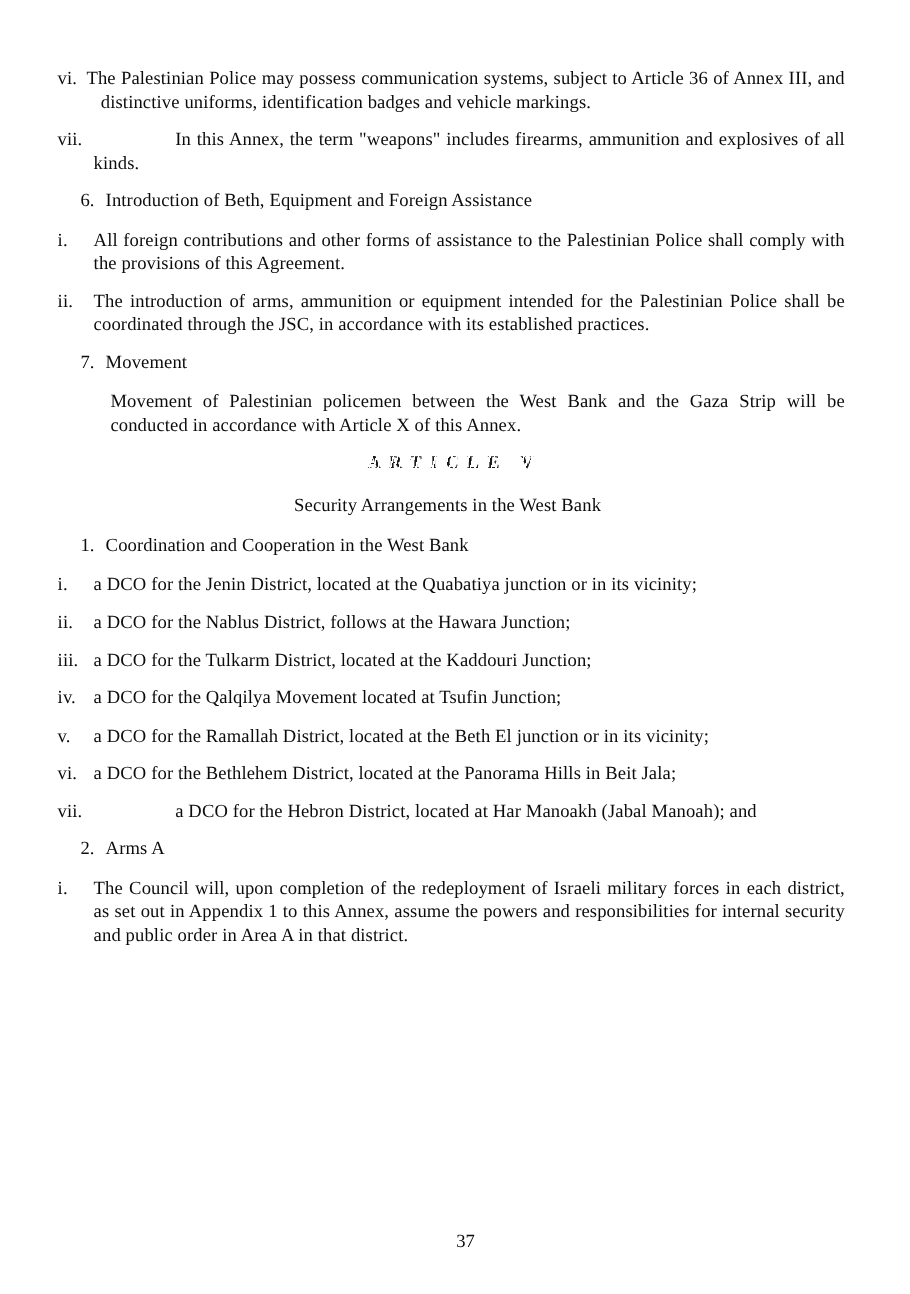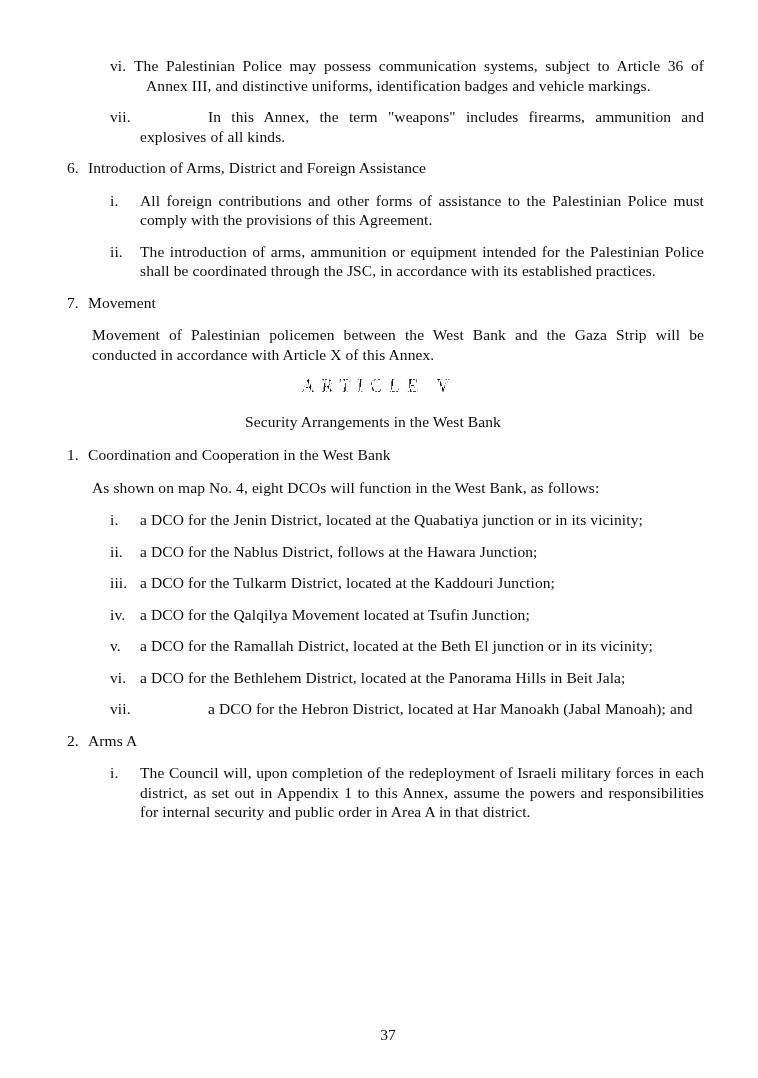--- a/index.html
+++ b/index.html
@@ -9,34 +9,34 @@
     background:#ffffff;
     color:#0c0c0c;
     font-family:"Liberation Serif", serif;
     font-size:15.5px;
     line-height:19.5px;
     letter-spacing:0.1px;
     box-sizing:border-box;
     padding-top:56px;
     overflow:hidden;
   }
-  .item{display:flex;margin:0 54px 12px 110px;}
+  .item{display:flex;margin:0 54px 12px 48px;}
   .item .marker{flex:0 0 30px;white-space:nowrap;}
   .item .content{flex:1;text-align:justify;text-align-last:left;}
   .item.tabbed .content{text-indent:68px;}
   .item.outdent .content{padding-left:6px;text-indent:-12px;}
   .sec{display:flex;margin:0 54px 13px 67px;}
   .sec .marker{flex:0 0 21px;}
   .sec .content{flex:1;}
   .para{margin:0 54px 13px 92px;text-align:justify;text-align-last:left;}
   .article-heading{
     text-align:center;
     margin:2px 0 15px 0;
-    font-weight:400;
-    font-size:18px;
+    font-weight:700;
+    font-size:15px;
     letter-spacing:7px;
     color:transparent;
     background:repeating-linear-gradient(104deg,#1a1a1a 0px,#1a1a1a 2.1px,rgba(255,255,255,0) 2.1px,rgba(255,255,255,0) 3.4px);
     -webkit-background-clip:text;
     background-clip:text;
     filter:blur(0.35px);
   }
   .center-heading{text-align:center;margin:0 12px 14px 0;}
   .page-number{position:absolute;left:18px;right:0;bottom:34px;text-align:center;}
 </style>
@@ -50,26 +50,26 @@
     <div class="content">The Palestinian Police may possess communication systems, subject to Article 36 of Annex III, and distinctive uniforms, identification badges and vehicle markings.</div>
   </div>
 
   <div class="item tabbed">
     <span class="marker">vii.</span>
     <div class="content">In this Annex, the term "weapons" includes firearms, ammunition and explosives of all kinds.</div>
   </div>
 
   <div class="sec">
     <span class="marker">6.</span>
-    <div class="content">Introduction of Arms, District and Foreign Assistance</div>
+    <div class="content">Introduction of Beth, Equipment and Foreign Assistance</div>
   </div>
 
   <div class="item">
     <span class="marker">i.</span>
-    <div class="content">All foreign contributions and other forms of assistance to the Palestinian Police must comply with the provisions of this Agreement.</div>
+    <div class="content">All foreign contributions and other forms of assistance to the Palestinian Police shall comply with the provisions of this Agreement.</div>
   </div>
 
   <div class="item">
     <span class="marker">ii.</span>
     <div class="content">The introduction of arms, ammunition or equipment intended for the Palestinian Police shall be coordinated through the JSC, in accordance with its established practices.</div>
   </div>
 
   <div class="sec">
     <span class="marker">7.</span>
     <div class="content">Movement</div>
@@ -79,21 +79,20 @@
 
   <div class="article-heading">ARTICLE V</div>
 
   <div class="center-heading">Security Arrangements in the West Bank</div>
 
   <div class="sec">
     <span class="marker">1.</span>
     <div class="content">Coordination and Cooperation in the West Bank</div>
   </div>
 
-  <div class="para">As shown on map No. 4, eight DCOs will function in the West Bank, as follows:</div>
 
   <div class="item">
     <span class="marker">i.</span>
     <div class="content">a DCO for the Jenin District, located at the Quabatiya junction or in its vicinity;</div>
   </div>
 
   <div class="item">
     <span class="marker">ii.</span>
     <div class="content">a DCO for the Nablus District, follows at the Hawara Junction;</div>
   </div>

